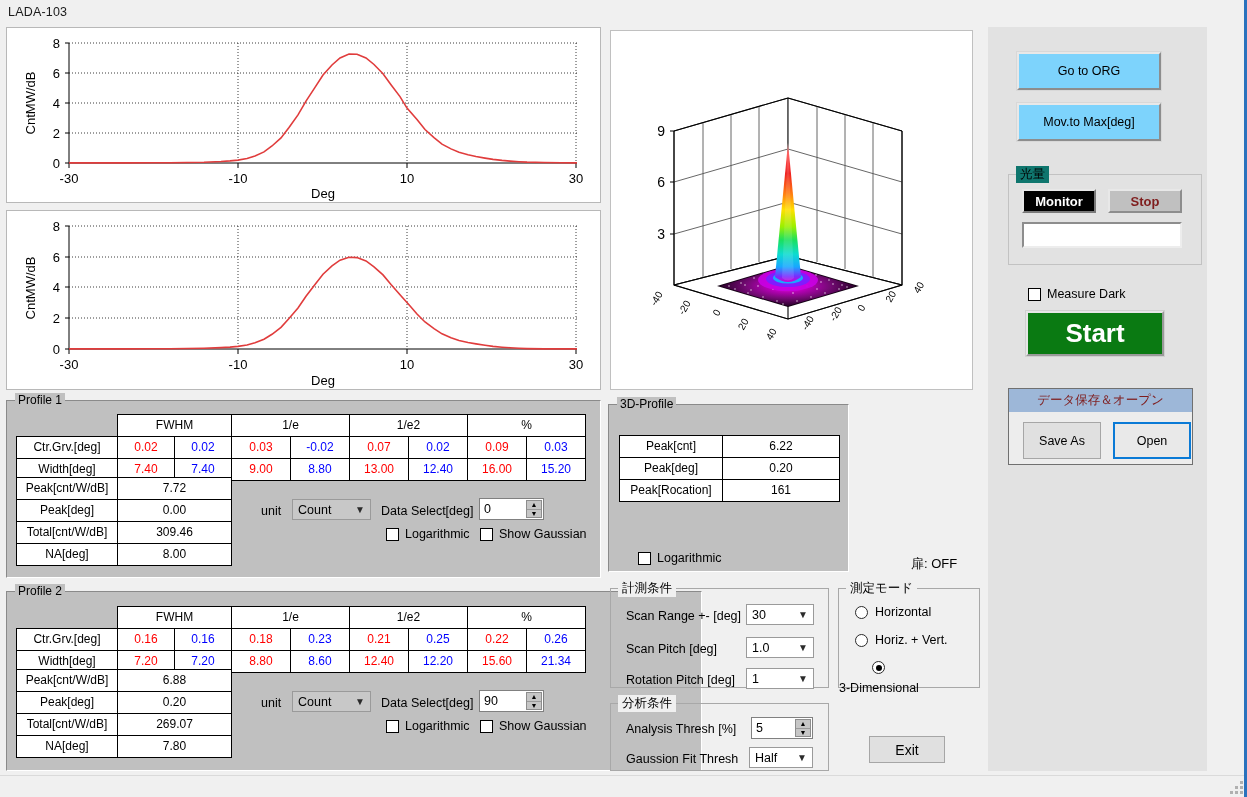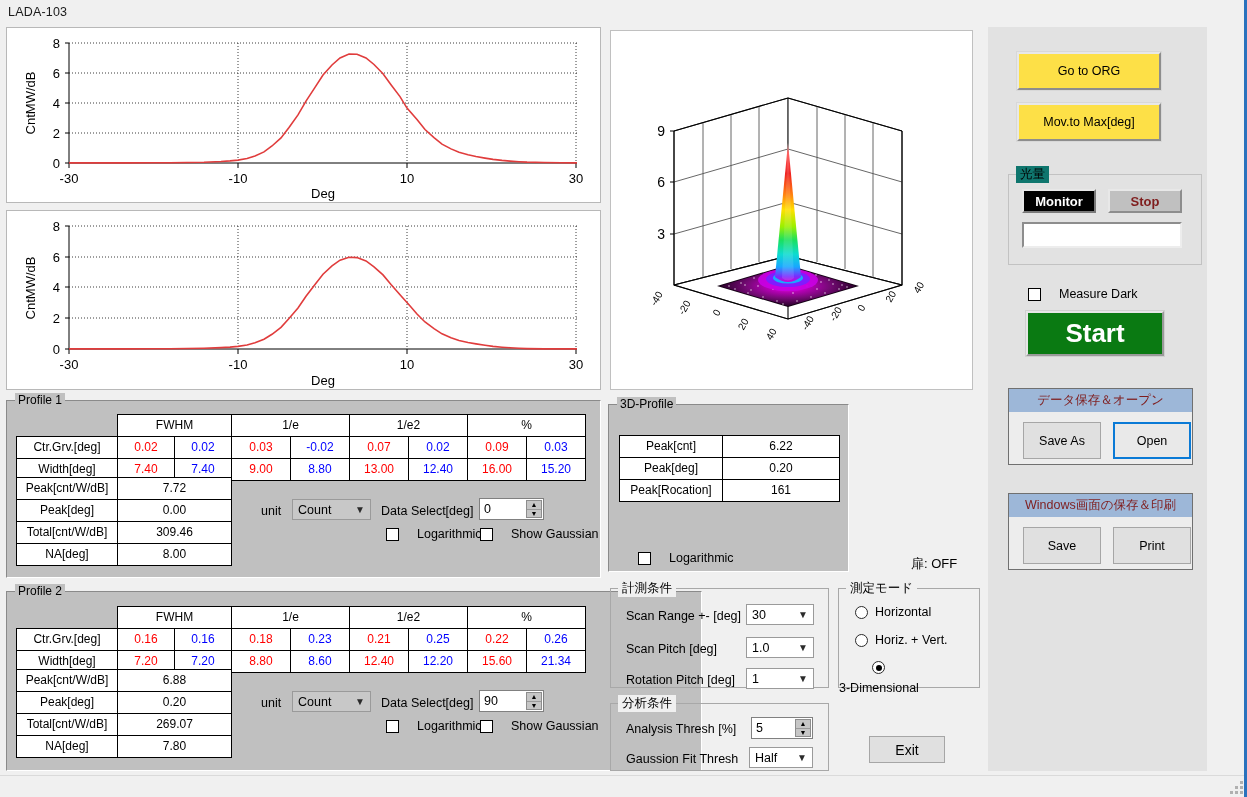--- a/index.html
+++ b/index.html
@@ -109,42 +109,42 @@
     position:absolute; right:1px; top:1px; bottom:1px; width:16px;
     background:#c6c6c6; border:1px solid #8d8d8d;
     display:flex; flex-direction:column;
   }
   .spin .btns span {
     flex:1; display:flex; align-items:center; justify-content:center;
     font-size:7px; line-height:1; color:#000;
   }
   .spin .btns span:first-child { border-bottom:1px solid #9a9a9a; }
 
-  .cbox { position:absolute; display:flex; align-items:center; gap:18px; font-size:12.5px; }
+  .cbox { position:absolute; display:flex; align-items:center; gap:6px; font-size:12.5px; }
   .cbox .box {
     width:13px; height:13px; background:#fff; border:1px solid #000; flex:0 0 auto;
   }
   .radio { position:absolute; display:flex; align-items:center; gap:7px; font-size:12.5px; }
   .radio .dot {
     width:13px; height:13px; border-radius:50%;
     background:#fff; border:1.4px solid #2a2a2a; flex:0 0 auto;
     display:flex; align-items:center; justify-content:center;
   }
   .radio .dot.on::after {
     content:""; width:6px; height:6px; border-radius:50%; background:#000;
   }
 
   
   .btn {
     position:absolute;
     display:flex; align-items:center; justify-content:center;
     font-size:12.5px; color:#000; cursor:default; user-select:none;
   }
   .btn.gray3d {
-    background:#fde047;
+    background:#7dd3fc;
     border:2px solid; border-color:#e8e8e8 #8d8d8d #8d8d8d #e8e8e8;
     outline:1px solid #d8d8d8;
   }
   .btn.flatlight {
     background:#e0e0e0; border:1px solid #a6a6a6;
   }
   .btn.monitor {
     background:#000; color:#fff; font-weight:bold; font-size:13px;
     border:2px solid; border-color:#e8e8e8 #7a7a7a #7a7a7a #e8e8e8;
   }
@@ -676,25 +676,20 @@
     </div>
 
     <div class="btn start" style="left:38px; top:284px; width:138px; height:45px;">Start</div>
 
     <div class="panelbox" style="left:20px; top:361px; width:185px; height:77px;">
       <div class="phdr">データ保存＆オープン</div>
       <div class="btn flatlight" style="left:14px; top:33px; width:78px; height:37px;">Save As</div>
       <div class="btn flatlight focused" style="left:104px; top:33px; width:78px; height:37px;">Open</div>
     </div>
 
-    <div class="panelbox" style="left:20px; top:466px; width:185px; height:77px;">
-      <div class="phdr">Windows画面の保存＆印刷</div>
-      <div class="btn flatlight" style="left:14px; top:33px; width:78px; height:37px;">Save</div>
-      <div class="btn flatlight" style="left:104px; top:33px; width:78px; height:37px;">Print</div>
-    </div>
   </div>
 
   <div id="statusbar">
     <div id="grip">
       <i style="left:10px; top:0;"></i>
       <i style="left:5px; top:5px;"></i>
         <i style="left:10px; top:5px;"></i>
       <i style="left:0;   top:10px;"></i>
         <i style="left:5px; top:10px;"></i>
         <i style="left:10px; top:10px;"></i>

